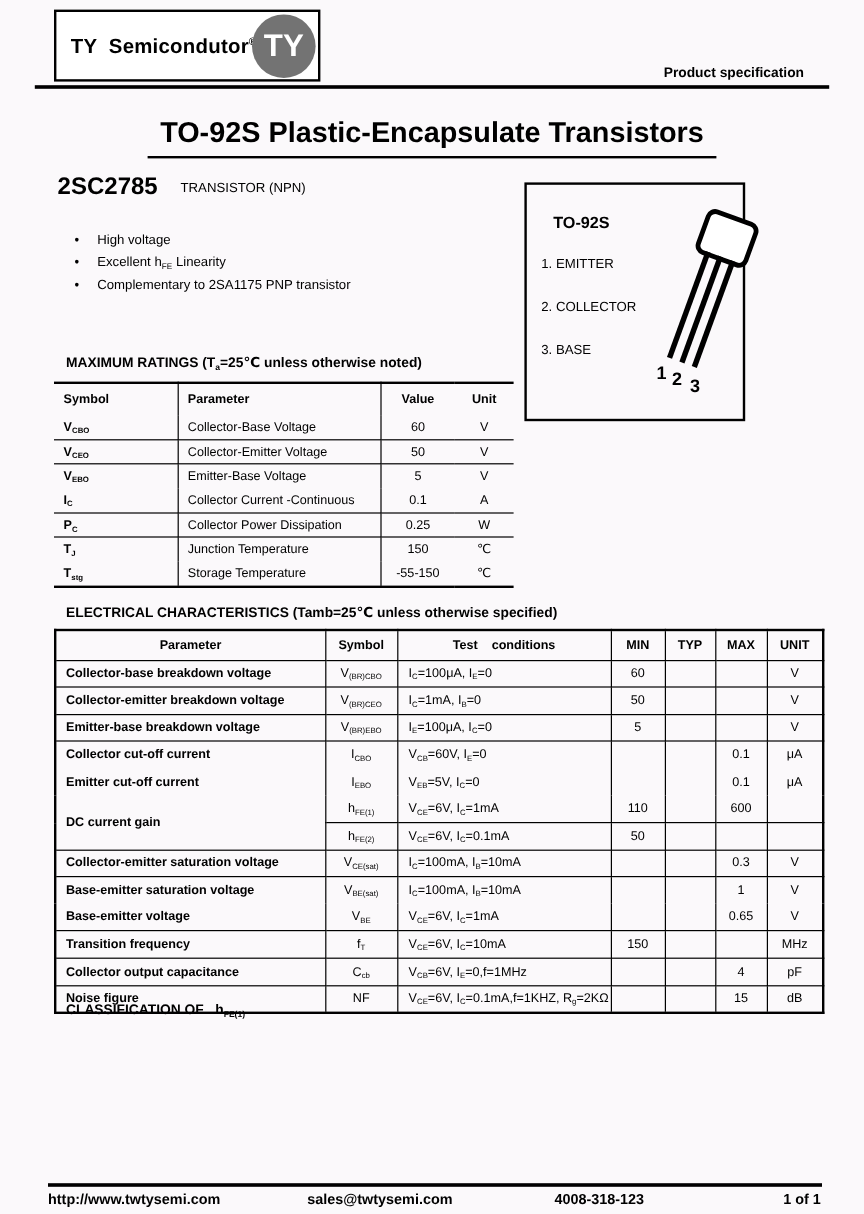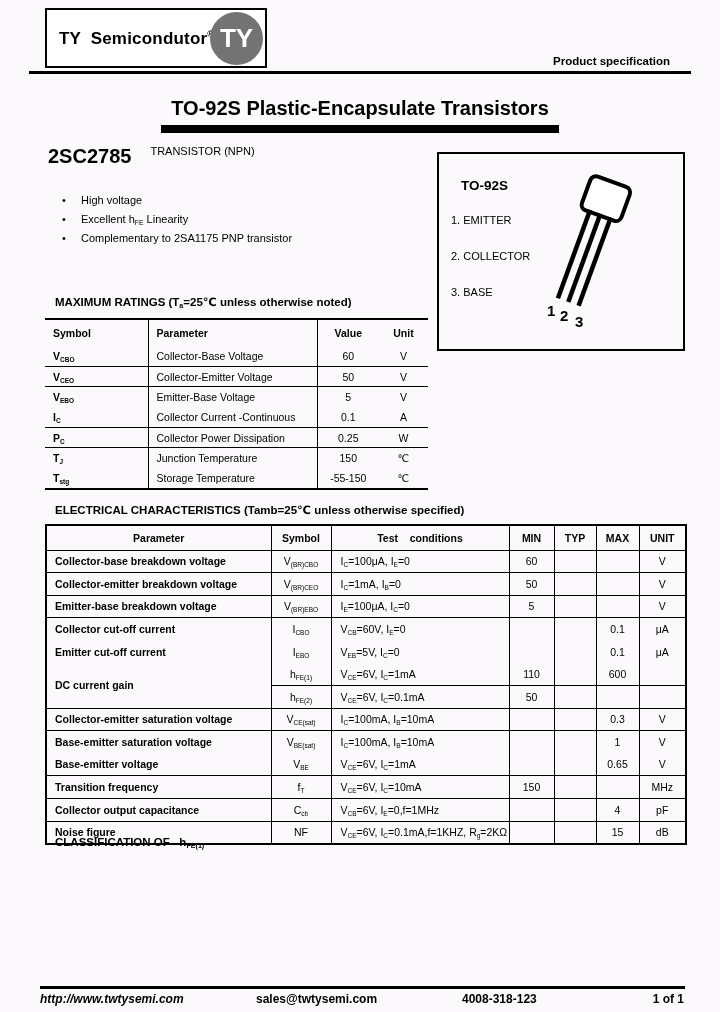--- a/index.html
+++ b/index.html
@@ -20,29 +20,29 @@
   .logo-text { position:absolute; left:12px; top:19px; font-weight:bold; font-size:17px; letter-spacing:0.2px; }
   .logo-text sup { font-size:9px; }
   .logo-badge { position:absolute; right:2px; top:2px; width:53px; height:53px; border-radius:50%;
     background:#157415; color:#fff; font-weight:bold; font-size:26px;
     display:flex; align-items:center; justify-content:center; }
   .prod-spec { right:50px; top:55px; font-weight:bold; font-size:11.5px; }
   .hrule { left:29px; top:71px; width:662px; height:3px; background:#000; }
 
   
   .title-wrap { left:0; top:97px; width:720px; text-align:center; }
-  .doc-title { display:inline-block; font-size:20px; font-weight:bold; border-bottom:8px solid #000000; padding:0 10px 5px 10px; }
-
-  
-  .part-line { left:48px; top:145px; display:flex; align-items:flex-start; }
+  .doc-title { display:inline-block; font-size:24px; font-weight:bold; border-bottom:2px solid #000000; padding:0 10px 5px 10px; }
+
+  
+  .part-line { left:48px; top:145px; display:flex; align-items:center; }
   .part-number { font-size:20px; font-weight:bold; }
   .part-type { font-size:11px; margin-left:19px; }
 
   
-  .pkg-box { left:437px; top:152px; width:248px; height:199px; border:2px solid #000; }
+  .pkg-box { left:437px; top:152px; width:184px; height:199px; border:2px solid #000; }
   .pkg-title { position:absolute; left:22px; top:24px; font-weight:bold; font-size:13.5px; }
   .pkg-pin { position:absolute; left:12px; font-size:11px; }
   .pkg-pin.p1 { top:60px; } .pkg-pin.p2 { top:96px; } .pkg-pin.p3 { top:132px; }
   .pkg-svg { position:absolute; left:60px; top:4px; }
   .pkg-svg text { font-weight:bold; font-size:15px; fill:#000; font-family:inherit; }
 
   
   .features { left:55px; top:191px; width:380px; }
   .sec-heading { font-weight:bold; font-size:11.5px; }
   .features .sec-heading { margin-bottom:9px; }
@@ -79,21 +79,21 @@
 
   
   .cl { left:45px; top:868px; width:638px; border:2.5px solid #000; }
   .cl td { height:24px; font-size:11px; }
   .cl td.vr { border-right:2px solid #000; }
   .cl td.lbl { text-align:left; padding-left:8px; font-weight:bold; }
 
   
   .frule { left:40px; top:986px; width:645px; height:3px; background:#000; }
   .footer-item { top:992px; font-size:12px; font-weight:bold; }
-  .f-url { left:40px;font-style:italic; } .f-email { left:256px; } .f-phone { left:462px; } .f-page { right:36px;margin-left:28px; }
+  .f-url { left:40px; } .f-email { left:256px; } .f-phone { left:462px; } .f-page { right:36px;margin-left:28px; }
 </style>
 </head>
 <body style="background: rgb(251, 249, 251);">
 
 <div class="abs logo-box">
   <div class="logo-text pre"><span>TY  Semicondutor</span><sup>®</sup></div>
   <div class="logo-badge" style="background: #737373;">TY</div>
 </div>
 <div class="abs prod-spec">Product specification</div>
 <div class="abs hrule"></div>

